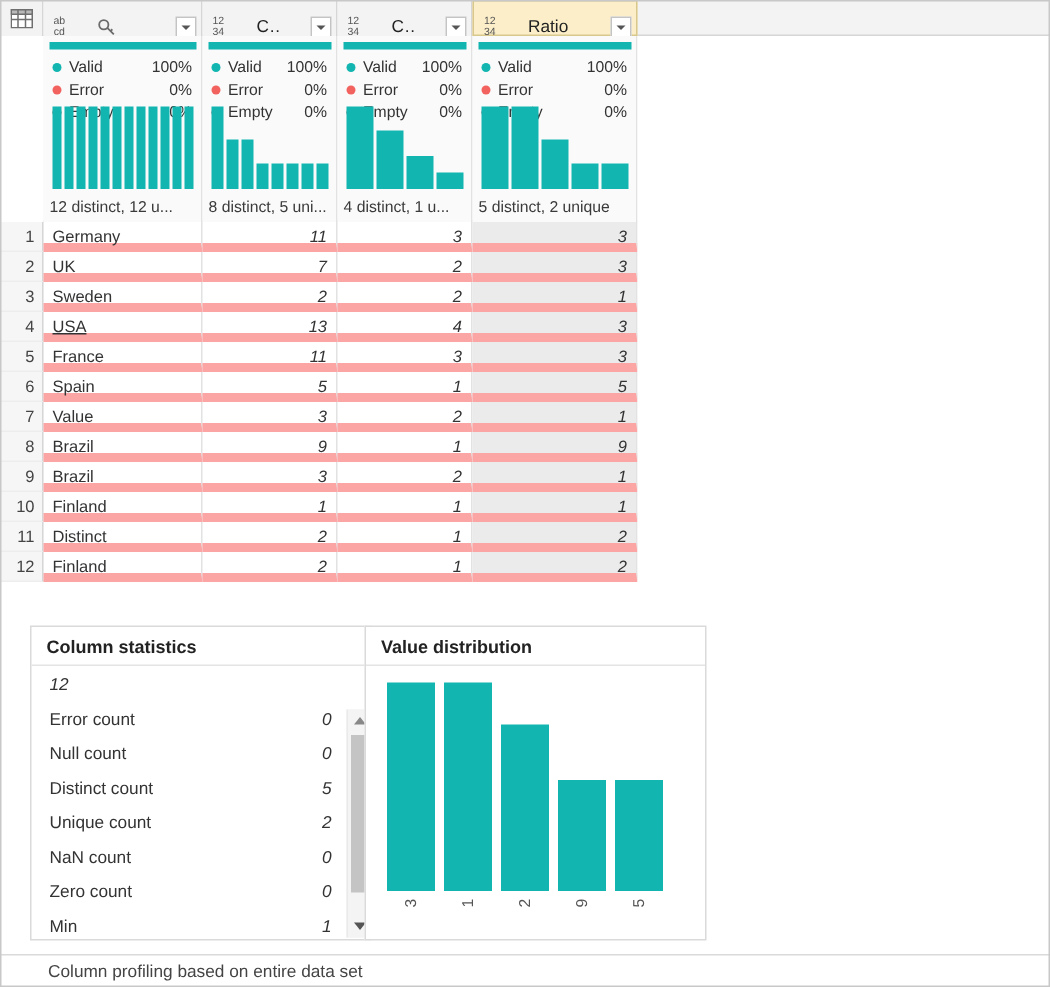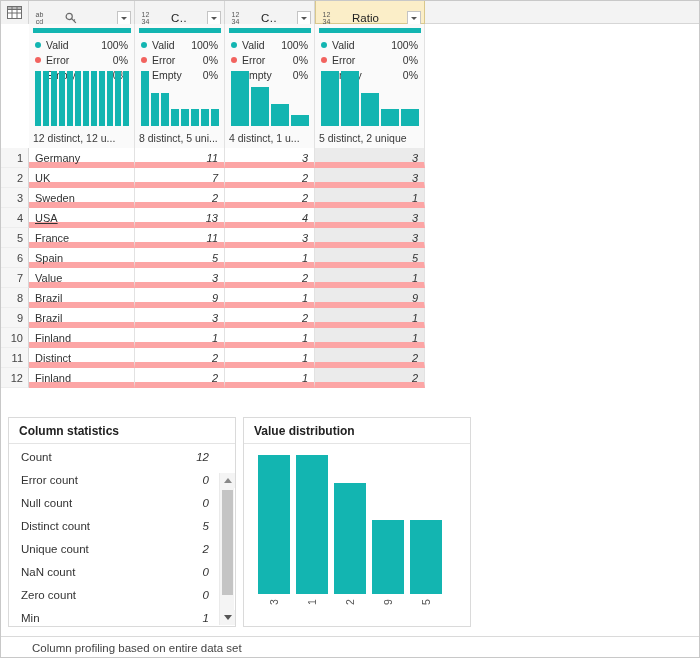--- a/index.html
+++ b/index.html
@@ -402,26 +402,25 @@
           <div class="cell num" style="left: 135px; width: 90px;">2</div>
           <div class="cell num" style="left: 225px; width: 90px;">1</div>
           <div class="cell num sel" style="left: 315px; width: 110px;">2</div>
           <div class="cell blank" style="left: 425px; width: 275px;"></div>
         </div>
       </div>
   </div>
 
   <div class="panels">
 
-    <div class="panel" style="left:8px;width:228px;height:210px;">
+    <div class="panel" style="left:20px;width:228px;height:210px;">
       <div class="panel-head">Column statistics</div>
       <div class="panel-body">
         <div id="stats">
             <div class="stat-row">
-              <span class="stat-label">Count</span>
               <span class="stat-value">12</span>
             </div>
             <div class="stat-row">
               <span class="stat-label">Error count</span>
               <span class="stat-value">0</span>
             </div>
             <div class="stat-row">
               <span class="stat-label">Null count</span>
               <span class="stat-value">0</span>
             </div>

